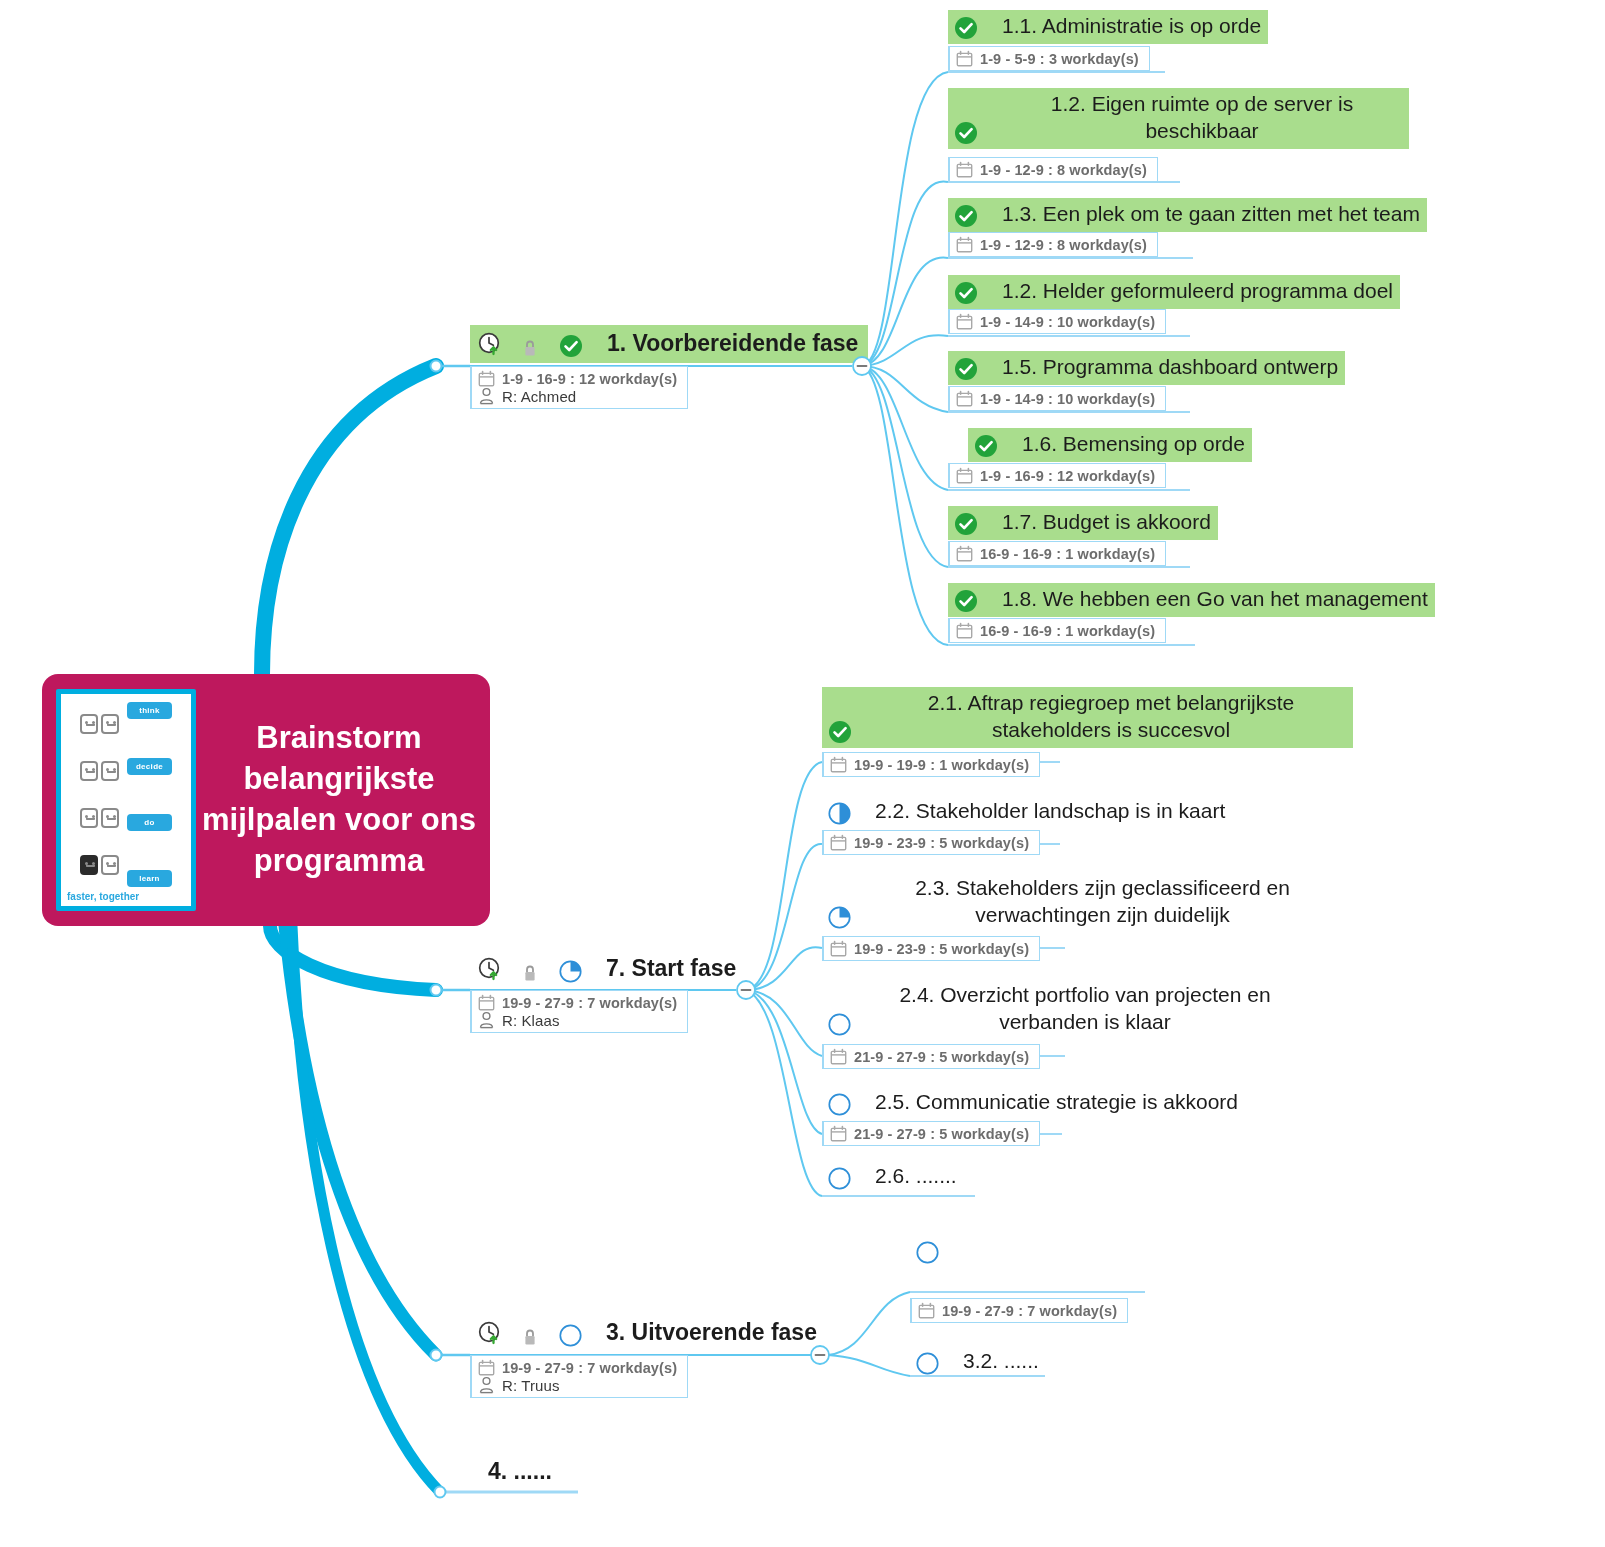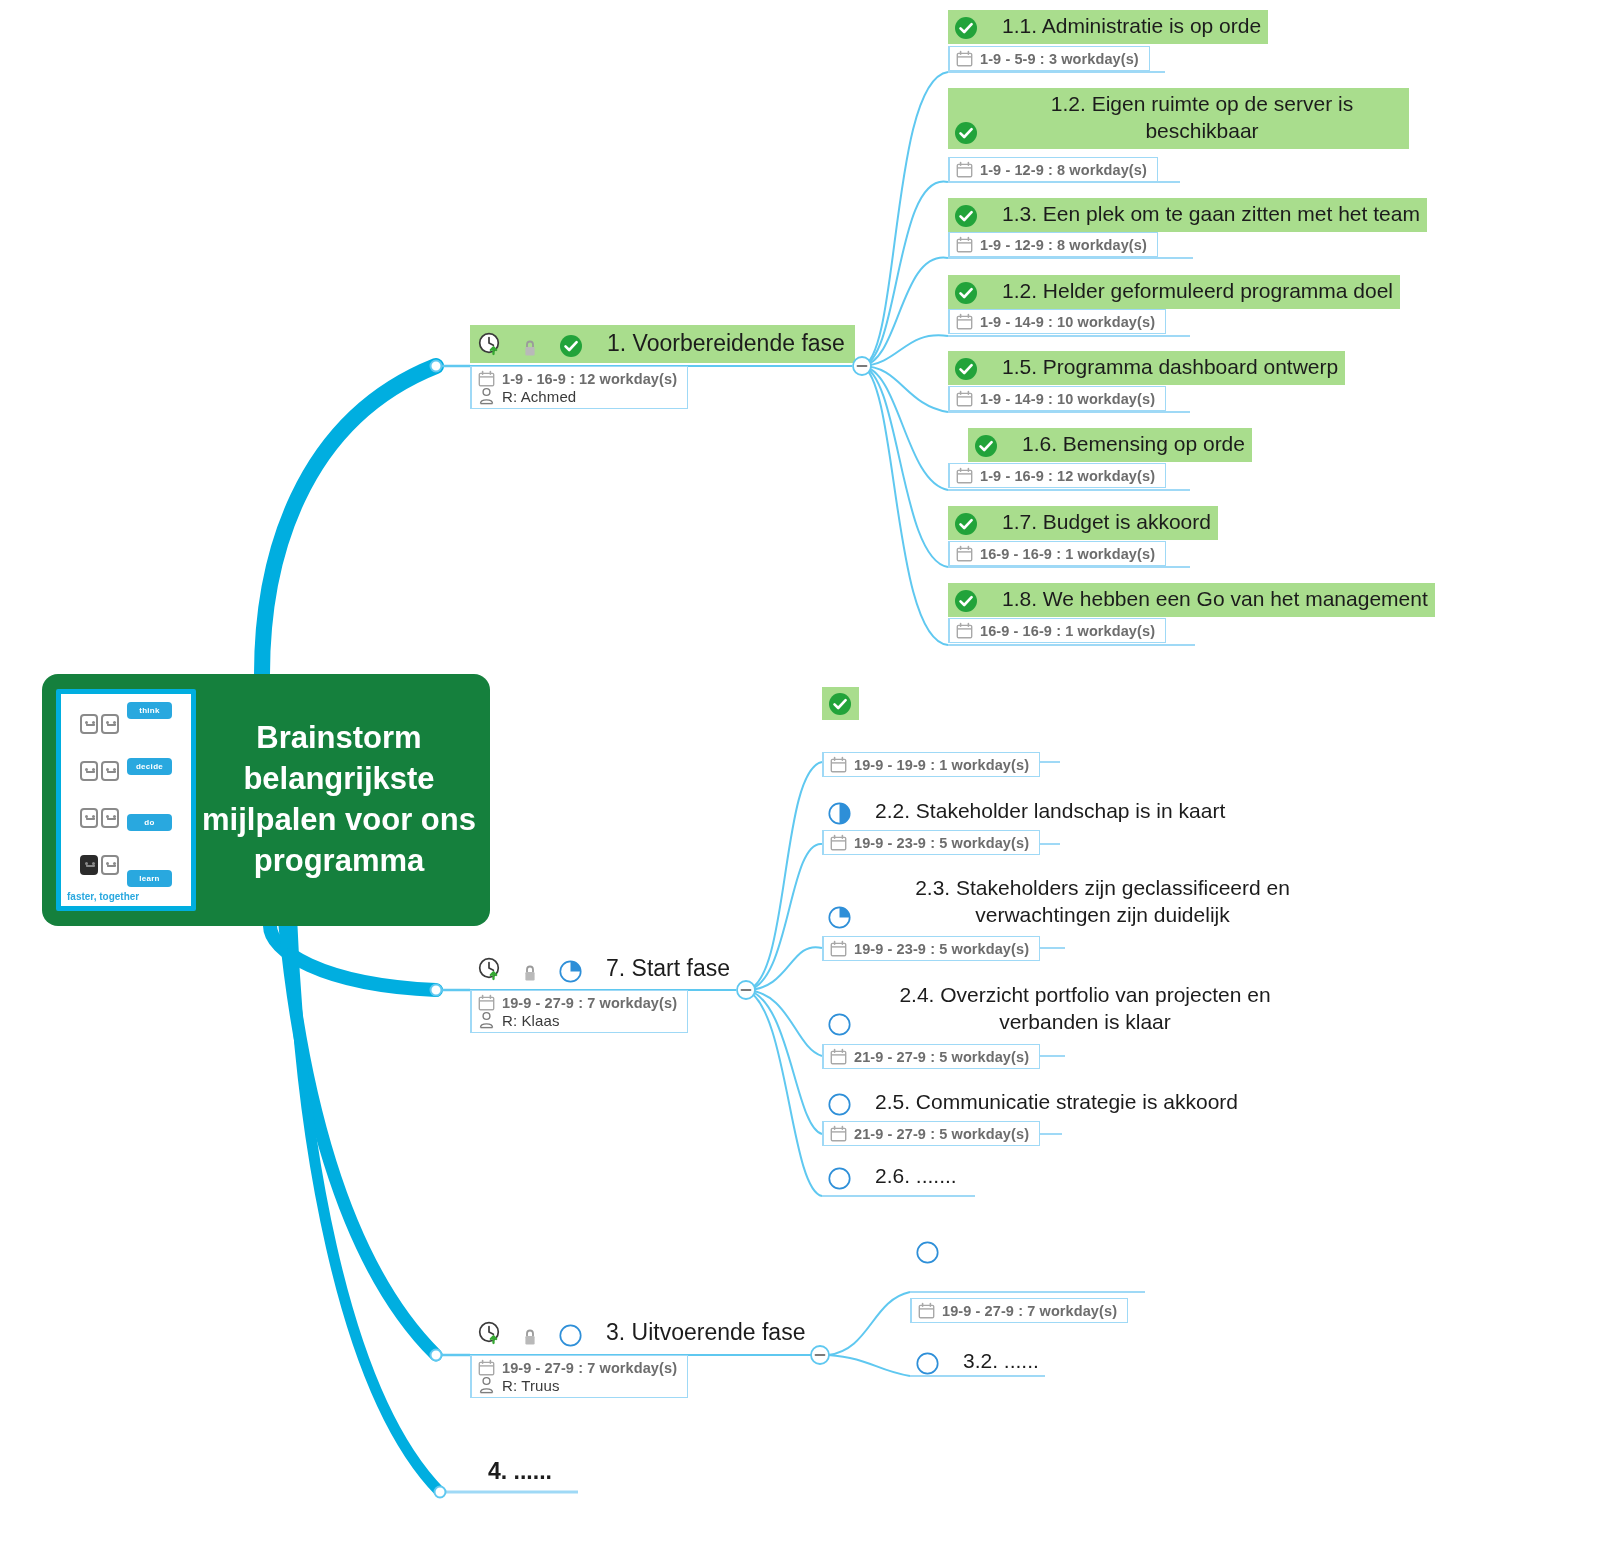--- a/index.html
+++ b/index.html
@@ -10,21 +10,21 @@
     overflow: hidden;
   }
   #stage { position: relative; width: 1605px; height: 1547px; }
 
   svg.links { position: absolute; left: 0; top: 0; width: 1605px; height: 1547px; pointer-events: none; }
 
   
   .central {
     position: absolute; left: 42px; top: 674px;
     width: 448px; height: 252px;
-    background: #15803d; border-radius: 16px;
+    background: #be185d; border-radius: 16px;
     display: flex; align-items: center; padding: 14px;
   }
   .central-thumb {
     width: 140px; height: 222px; background: #ffffff;
     border: 5px solid #00AEE0; border-radius: 2px;
     display: flex; flex-direction: column; align-items: center;
     padding: 8px 6px 4px 6px;
   }
   .thumb-grid { display: flex; gap: 8px; flex: 1; }
   .thumb-people { display: flex; flex-direction: column; justify-content: space-around; gap: 4px; }
@@ -57,21 +57,21 @@
 
   
   .node { position: absolute; }
   .node-title {
     display: inline-flex; align-items: flex-end; gap: 24px;
     padding: 3px 7px 4px 6px; line-height: 1.28;
   }
   .node-title.green { background: #A9DD8D; }
   .node-title .txt { color: #1c1c1c; }
 
-  .phase .node-title .txt { font-size: 23px; font-weight: normal; white-space: nowrap; }
+  .phase .node-title .txt { font-size: 23px; font-weight: bold; white-space: nowrap; }
   .phase .node-title { padding: 4px 10px 5px 8px; }
 
   .milestone .node-title .txt { font-size: 21px; font-weight: normal; }
 
   .detail {
     border: 1px solid #9FD9F6; border-left: 2px solid #9FD9F6;
     padding: 3px 10px 3px 6px; background: #fff;
     display: inline-block;
   }
   .detail-row { display: flex; align-items: center; gap: 7px; white-space: nowrap; }
@@ -392,20 +392,21 @@
         <span style="position:absolute;left:0;top:0"><svg viewBox="0 0 22 22" width="22" height="22">
             <circle cx="11" cy="11" r="9" fill="#fff" stroke="#5FC8F0" stroke-width="1.8"></circle>
             <path d="M6.5 11 H15.5" stroke="#7a7a7a" stroke-width="1.8" stroke-linecap="round"></path>
           </svg></span>
       </div>
       <div class="node milestone" style="left:822px;top:687px"><div class="node-title green">
           <span class="ico ico-check"><svg viewBox="0 0 24 24" width="24" height="24">
               <circle cx="12" cy="12" r="11" fill="#22A33A"></circle>
               <path d="M6.5 12.3 L10.2 16 L17.6 8.2" stroke="#fff" stroke-width="2.6" fill="none" stroke-linecap="round" stroke-linejoin="round"></path>
             </svg></span>
+          <span class="txt" style="display: inline-block; width: 470px; text-align: center;">2.1. Aftrap regiegroep met belangrijkste stakeholders is succesvol</span>
         </div></div>
       <div class="node" style="left:822px;top:752px"><div class="detail"><div class="detail-row">
             <span class="ico ico-cal"><svg viewBox="0 0 17 17" width="17" height="17">
                 <rect x="1.3" y="3.4" width="14.4" height="12.3" rx="1.2" fill="none" stroke="#a8a8a8" stroke-width="1.4"></rect>
                 <path d="M1.3 6.9 H15.7" stroke="#a8a8a8" stroke-width="1.4"></path>
                 <path d="M4.6 1.5 V4.2 M12.4 1.5 V4.2" stroke="#a8a8a8" stroke-width="1.6" stroke-linecap="round"></path>
               </svg></span>
             <span class="dtxt">19-9 - 19-9 : 1 workday(s)</span>
           </div></div></div>
       <div class="node milestone" style="left:822px;top:795px"><div class="node-title ">

